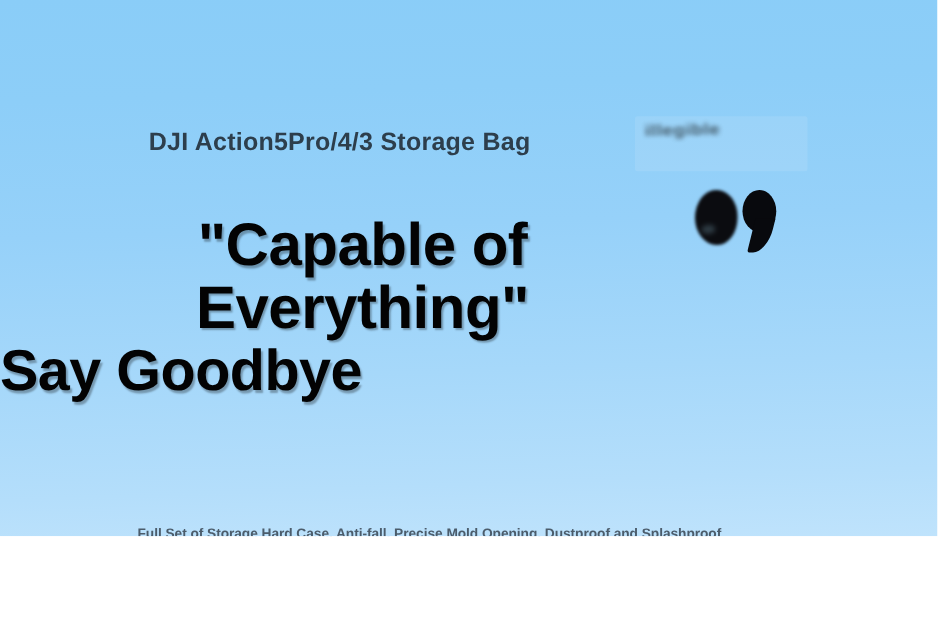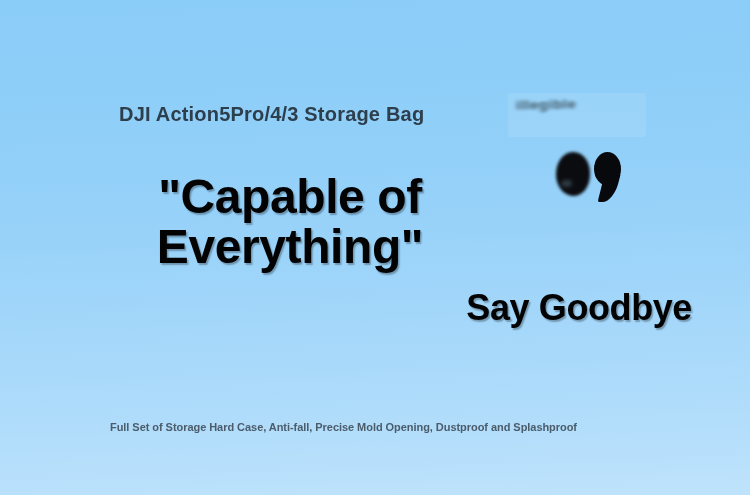--- a/index.html
+++ b/index.html
@@ -5,21 +5,21 @@
 <style>
   html, body {
     margin: 0;
     padding: 0;
     background: #ffffff;
   }
 
   .banner {
     position: relative;
     width: 750px;
-    height: 495px;
+    height: 429px;
     overflow: hidden;
     
     background: linear-gradient(178deg,
         #8ACDF8 0%,
         #8DCEF8 18%,
         #96D1F9 42%,
         #A6D8FA 68%,
         #B4DEFB 88%,
         #BFE3FC 100%);
     font-family: "Liberation Sans", sans-serif;
@@ -141,25 +141,25 @@
     line-height: 50px;
     font-weight: 700;
     color: #030303;
     letter-spacing: -0.4px;
     text-shadow: 1.5px 2px 1.5px rgba(0, 0, 0, 0.30);
   }
 
   .headline-secondary {
     position: absolute;
     left: 0;
-    top: 283px;
+    top: 272px;
     width: 692px;
     margin: 0;
-    text-align: right;
-    font-size: 36px;
+    text-align: left;
+    font-size: 46px;
     line-height: 49px;
     font-weight: 700;
     color: #030303;
     letter-spacing: -0.4px;
     text-shadow: 1.5px 2px 1.5px rgba(0, 0, 0, 0.30);
   }
 
   .headline-primary .line,
   .headline-secondary .line {
     display: block;

